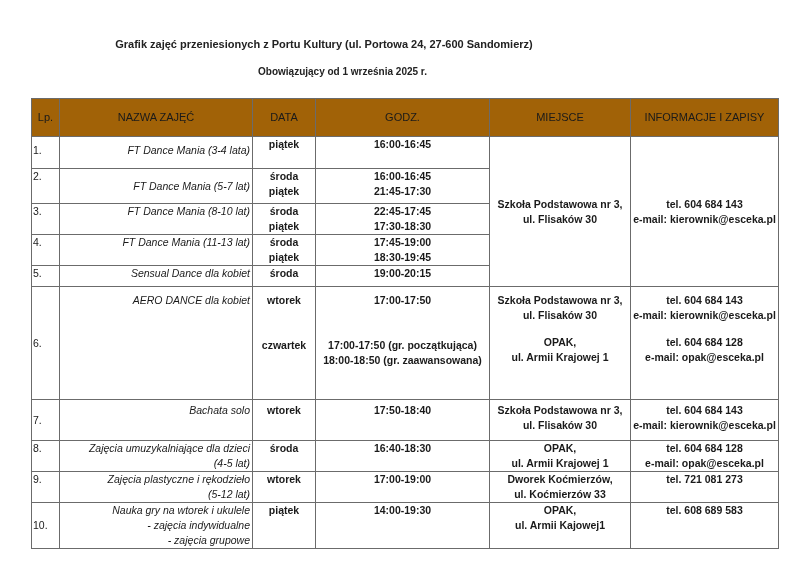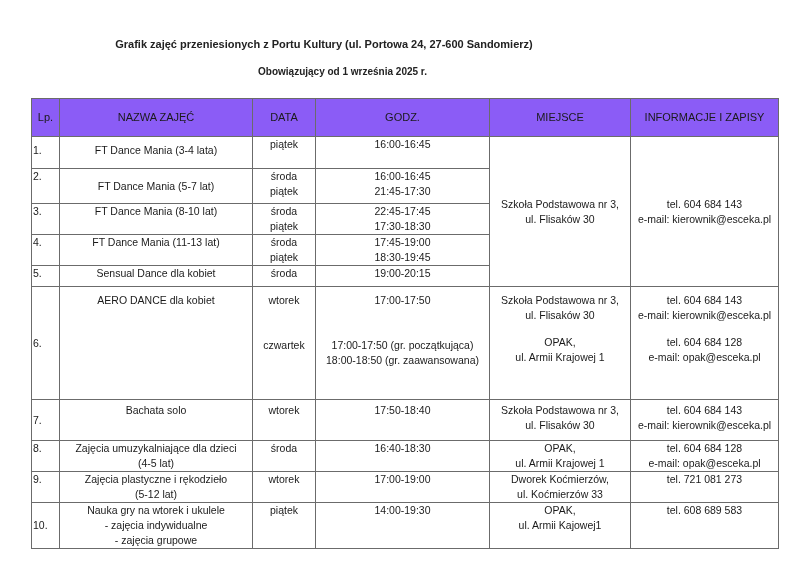--- a/index.html
+++ b/index.html
@@ -16,27 +16,27 @@
     font-weight: bold; font-size: 10px; color: #222;
   }
   table.schedule {
     position: absolute; left: 31px; top: 98px; width: 747px;
     border-collapse: collapse; table-layout: fixed; font-size: 10.5px;
   }
   table.schedule td, table.schedule th {
     border: 1px solid #6b6b6b; padding: 0 2px; vertical-align: top; line-height: 15px;
   }
   table.schedule th {
-    background: #8b5cf6; font-weight: normal; height: 37px; vertical-align: middle; font-size: 11px;
+    background: #a16207; font-weight: normal; height: 37px; vertical-align: middle; font-size: 11px;
     text-align: center;
   }
   th.c-lp { text-align: left; padding-left: 6px; }
   .c-lp-cell { text-align: left; padding-left: 1px !important; }
-  .name-cell { text-align: center; }
-  .center { text-align: center; }
+  .name-cell { text-align: right; font-style: italic; }
+  .center { text-align: center; font-weight: bold; }
   .mid { vertical-align: middle !important; }
   .row-1 td { height: 25px; }
   .row-2 td { height: 34px; }
   .row-3 td { height: 30px; }
   .row-4 td { height: 30px; }
   .row-5 td { height: 20px; }
   .row-6 td { height: 106px; }
   .row-7 td { height: 37px; }
   .row-8 td { height: 28px; }
   .row-9 td { height: 30px; }

